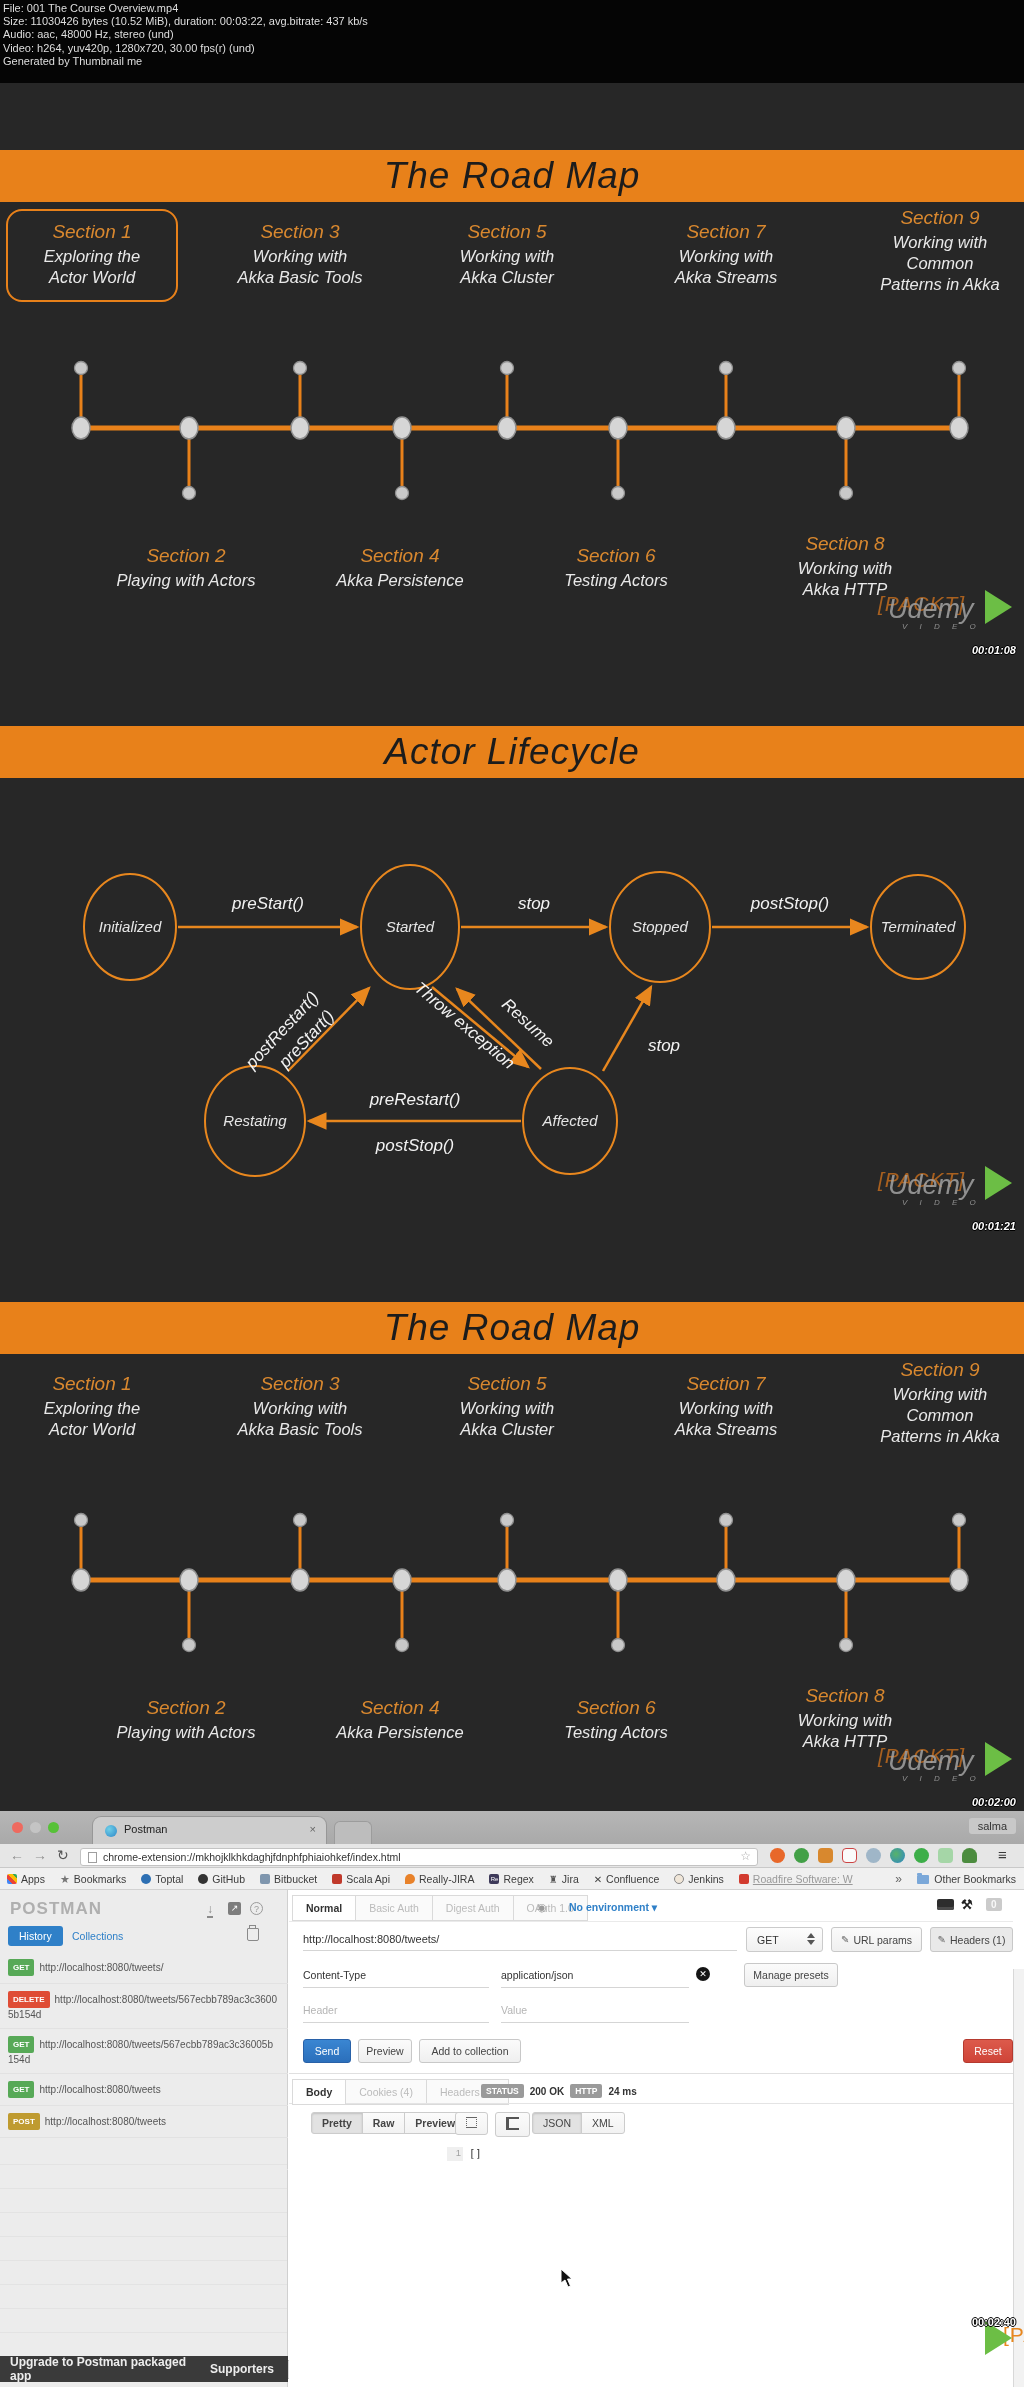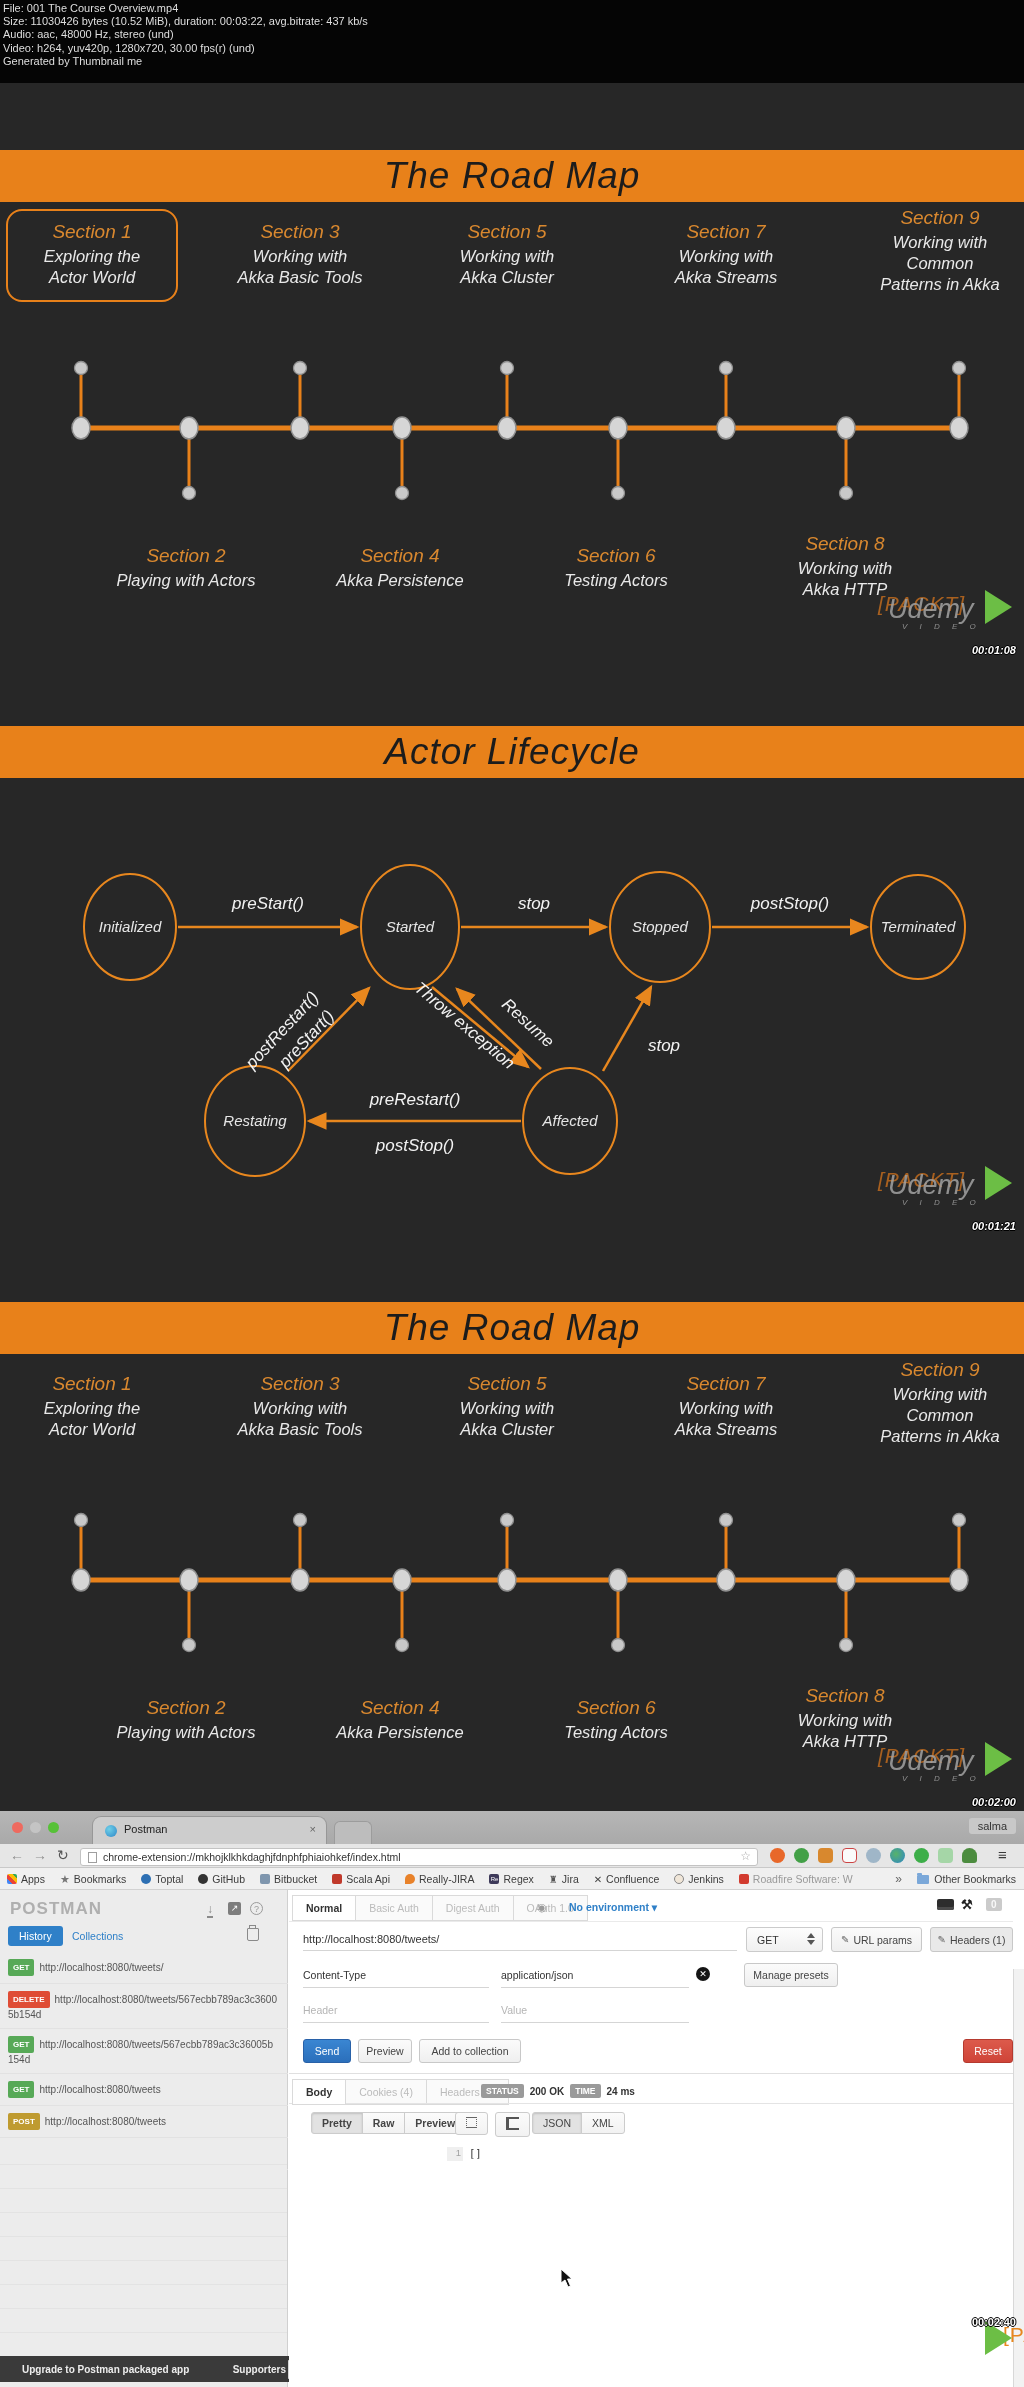--- a/index.html
+++ b/index.html
@@ -68,21 +68,21 @@
   .trash{position:absolute;right:28px;top:38px;width:10px;height:11px;border:1.5px solid #8A8A8A;border-radius:1px 1px 2px 2px;}
   .trash:before{content:"";position:absolute;top:-4px;left:1px;width:5px;height:2px;border:1.5px solid #8A8A8A;border-bottom:none;}
   .hist-list{position:absolute;left:0;top:62px;width:288px;}
   .hrow{padding:7px 10px 7px 8px;border-bottom:1px solid #E2E2E2;font-size:10px;line-height:13px;color:#555;}
   .badge{display:inline-block;color:#fff;font-size:8px;font-weight:bold;padding:2px 5px;border-radius:2px;margin-right:5px;vertical-align:1px;}
   .b-get{background:#57A957;} .b-del{background:#DF4C35;} .b-post{background:#BF9B30;}
   .hurl{word-break:break-all;}
   .emptyrows{position:absolute;left:0;top:251px;width:287px;height:215px;
              background:repeating-linear-gradient(#ECECEC 0 23px,#E3E3E3 23px 24px);}
   .pm-bottom{position:absolute;left:0;top:466px;width:288px;height:26px;background:#3A3A3A;color:#EDEDED;
-             font-size:10px;font-weight:bold;display:flex;align-items:center;padding-left:12px;}
+             font-size:12px;font-weight:bold;display:flex;align-items:center;}
   .collapse{position:absolute;left:288px;top:470px;width:13px;height:19px;background:#D8D8D8;border:1px solid #BDBDBD;border-left:none;
             border-radius:0 3px 3px 0;color:#777;font-size:7px;text-align:center;line-height:19px;box-sizing:border-box;}
 
   .main{position:absolute;top:0;left:289px;width:724px;height:497px;background:#fff;}
   .reqtabs{position:absolute;left:3px;top:5px;display:flex;}
   .rtab{border:1px solid #DADADA;background:#FAFAFA;color:#BBB;font-size:10.5px;padding:6px 13px;margin-right:-1px;}
   .rtab.on{background:#fff;color:#333;font-weight:bold;position:relative;z-index:2;}
   .tabline{position:absolute;left:0;top:31px;width:724px;border-bottom:1px solid #EAEAEA;}
   .eye{position:absolute;left:248px;top:11px;color:#9A9A9A;font-size:11px;}
   .envlink{position:absolute;left:268px;top:11px;color:#2F80C8;font-size:10.5px;font-weight:bold;margin-left:12px;}
@@ -474,21 +474,21 @@
       <span class="bm">
           <span style="color:#444;font-size:10px;">✕</span>
           <span>Confluence</span>
         </span>
       <span class="bm">
           <i class="bmi" style="background:#F0E6D8;border:1px solid #888;border-radius:50%;box-sizing:border-box;"></i>
           <span>Jenkins</span>
         </span>
       <span class="bm">
           <i class="bmi" style="background:#D23B2F;"></i>
-          <span style="color:#9a9a9a;">Roadfire Software: W</span>
+          <span style="color:#9a9a9a;text-decoration:underline;">Roadfire Software: W</span>
         </span>
     </div>
     <span class="chev">»</span>
     <span class="otherbm">
         <span class="folder"></span>
         <span>Other Bookmarks</span>
       </span>
   </div>
 
   <div class="content">
@@ -574,21 +574,21 @@
 
       <div class="divider"></div>
       <div class="resptabs">
         <span class="rtab on">Body</span>
         <span class="rtab">Cookies (4)</span>
         <span class="rtab">Headers (4)</span>
       </div>
       <div class="statusrow">
         <span class="chip">STATUS</span>
         <span>200 OK</span>
-        <span class="chip">TIME</span>
+        <span class="chip">HTTP</span>
         <span>24 ms</span>
       </div>
       <div class="respline"></div>
 
       <div class="seg" style="left:22px;top:222px;font-weight:bold;">
         <span class="sbtn on">Pretty</span>
         <span class="sbtn">Raw</span>
         <span class="sbtn">Preview</span>
       </div>
       <div class="seg" style="left:166px;top:222px;">

